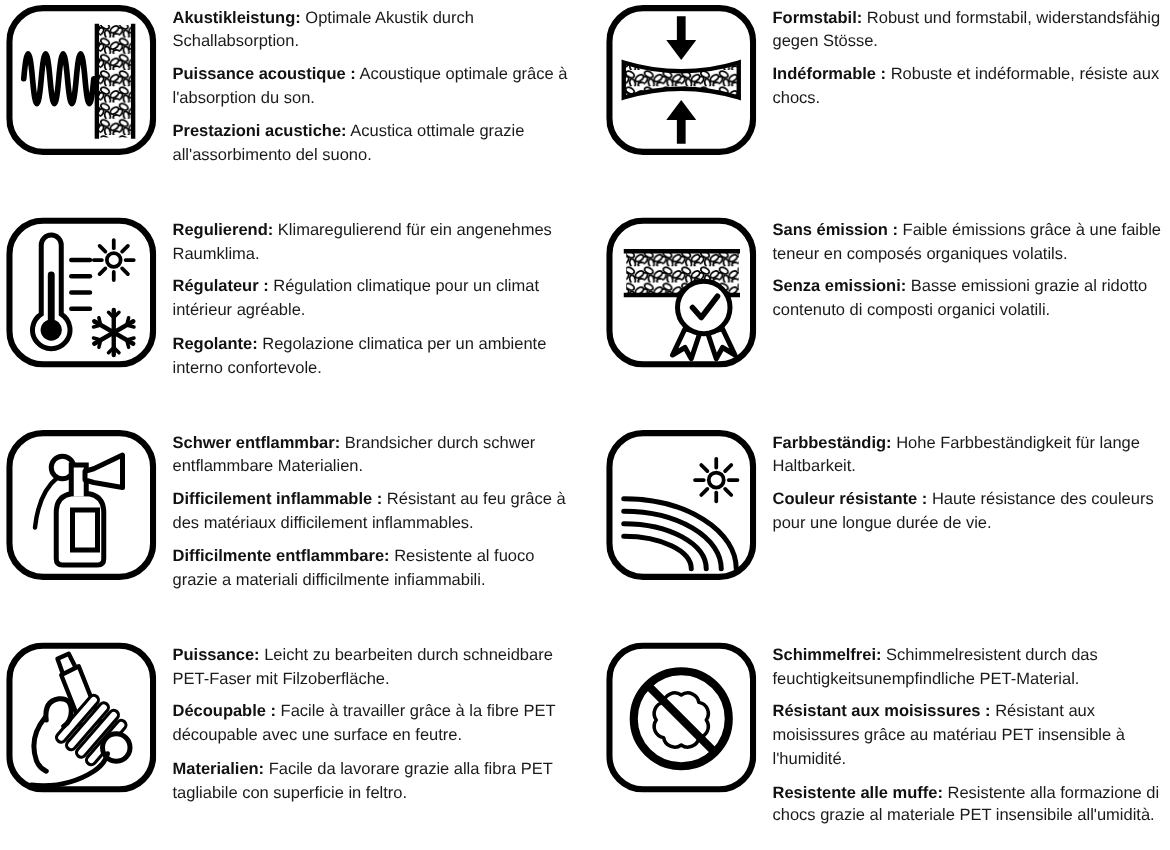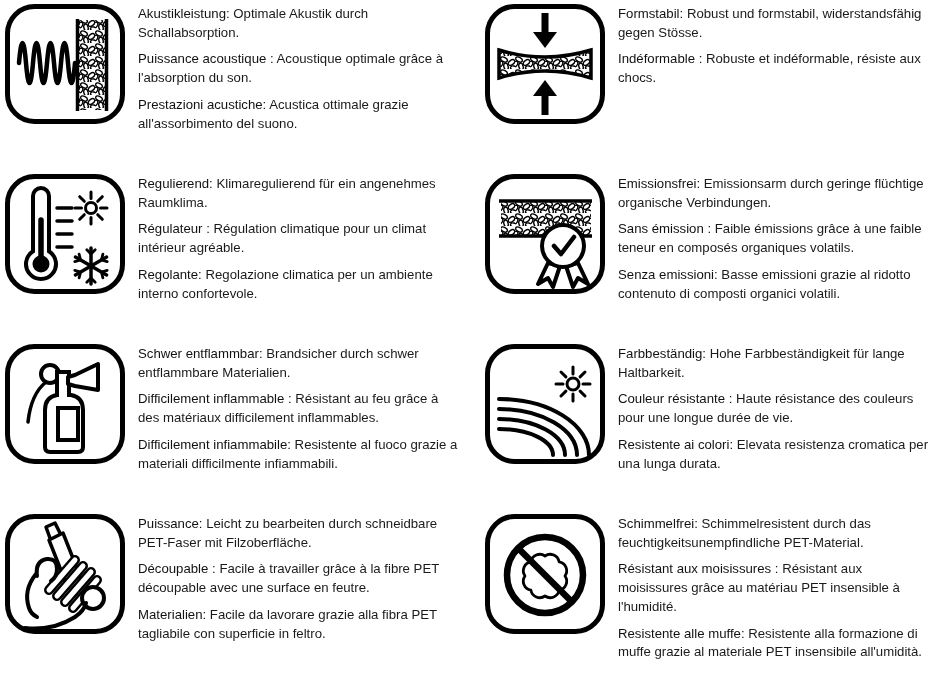--- a/index.html
+++ b/index.html
@@ -12,21 +12,21 @@
     font-family:"Liberation Sans","DejaVu Sans",sans-serif;
     color:#1a1a1a;
     background:#fff;
     overflow:hidden;
   }
   .card{display:flex;gap:13px;align-items:flex-start;}
   .icon{width:120px;height:120px;flex:0 0 120px;}
   .icon svg{display:block;width:120px;height:120px;}
   .text{max-width:322px;padding-top:1px;font-size:13.2px;line-height:1.42;}
   .text p{margin:0 0 8px 0;}
-  .text b{font-weight:400;color:#111;}
+  .text b{font-weight:700;color:#111;}
   .k{fill:none;stroke:#000;}
 </style>
 </head>
 <body>
 
 <svg width="0" height="0" style="position:absolute" aria-hidden="true">
   <defs>
     <pattern id="felt" width="15" height="13" patternUnits="userSpaceOnUse">
       <g fill="none" stroke="#000" stroke-width="1.4">
         <ellipse cx="4" cy="3.5" rx="3.6" ry="2.2" transform="rotate(28 4 3.5)"></ellipse>
@@ -128,42 +128,41 @@
         <rect x="16" y="27" width="90" height="35" fill="url(#felt)"></rect>
         <line class="k" x1="14" y1="27" x2="107" y2="27" stroke-width="3.5"></line>
         <line class="k" x1="14" y1="62" x2="107" y2="62" stroke-width="3.5"></line>
         <polygon points="63,89 53,110 63,104 68,113 75,92" fill="#fff" stroke="#000" stroke-width="4" stroke-linejoin="round"></polygon>
         <polygon points="93,89 103,110 93,104 88,113 81,92" fill="#fff" stroke="#000" stroke-width="4" stroke-linejoin="round"></polygon>
         <circle cx="78" cy="72" r="21" fill="#fff" stroke="#000" stroke-width="4"></circle>
         <path class="k" d="M69 72 L76 80 L89 63" stroke-width="4.5" stroke-linecap="round" stroke-linejoin="round"></path>
       </svg>
     </div>
     <div class="text">
-      <p><b>Emissionsfrei:</b> <span>Emissionsarm durch geringe flüchtige organische Verbindungen.</span></p>
       <p><b>Sans émission :</b> <span>Faible émissions grâce à une faible teneur en composés organiques volatils.</span></p>
       <p><b>Senza emissioni:</b> <span>Basse emissioni grazie al ridotto contenuto di composti organici volatili.</span></p>
     </div>
   </div>
 
   <div class="card">
     <div class="icon">
       <svg viewBox="0 0 120 120">
         <rect class="k" x="2.5" y="2.5" width="115" height="115" rx="27" stroke-width="5"></rect>
         <circle cx="45" cy="30" r="9" fill="#fff" stroke="#000" stroke-width="4"></circle>
         <path class="k" d="M41 38 Q26 50 23 78" stroke-width="3.5" stroke-linecap="round"></path>
         <path d="M52 51 Q40 53 40 66 L40 103 Q40 108 45 108 L73 108 Q78 108 78 103 L78 66 Q78 53 66 51 Z" fill="#fff" stroke="#000" stroke-width="4"></path>
         <path d="M52 53 L52 28 L64 28 L64 53" fill="#fff" stroke="#000" stroke-width="4"></path>
         <path d="M63 33 L70 31 L93 20 L93 46 L70 42 L63 40 Z" fill="#fff" stroke="#000" stroke-width="4" stroke-linejoin="round"></path>
         <rect class="k" x="53" y="64" width="20" height="32" stroke-width="4"></rect>
       </svg>
     </div>
     <div class="text">
       <p><b>Schwer entflammbar:</b> <span>Brandsicher durch schwer entflammbare Materialien.</span></p>
       <p><b>Difficilement inflammable :</b> <span>Résistant au feu grâce à des matériaux difficilement inflammables.</span></p>
-      <p><b>Difficilement infiammabile:</b> <span>Resistente al fuoco grazie a materiali difficilmente infiammabili.</span></p>
+      <p><b>Difficilmente entflammbare:</b> <span>Resistente al fuoco grazie a materiali difficilmente infiammabili.</span></p>
     </div>
   </div>
 
   <div class="card">
     <div class="icon">
       <svg viewBox="0 0 120 120">
         <rect class="k" x="2.5" y="2.5" width="115" height="115" rx="27" stroke-width="5"></rect>
         <g class="k" stroke-width="4" stroke-linecap="round">
           <path d="M14 55 A90 56 0 0 1 104 111"></path>
           <path d="M14 65 A78 46 0 0 1 92 111"></path>
@@ -179,21 +178,20 @@
           <line x1="78" y1="40" x2="71" y2="40"></line>
             <line x1="80.9" y1="32.9" x2="76" y2="28"></line>
           <line x1="88" y1="30" x2="88" y2="23"></line>
             <line x1="95.1" y1="32.9" x2="100" y2="28"></line>
         </g>
       </svg>
     </div>
     <div class="text">
       <p><b>Farbbeständig:</b> <span>Hohe Farbbeständigkeit für lange Haltbarkeit.</span></p>
       <p><b>Couleur résistante :</b> <span>Haute résistance des couleurs pour une longue durée de vie.</span></p>
-      <p><b>Resistente ai colori:</b> <span>Elevata resistenza cromatica per una lunga durata.</span></p>
     </div>
   </div>
 
   <div class="card">
     <div class="icon">
       <svg viewBox="0 0 120 120">
         <rect class="k" x="2.5" y="2.5" width="115" height="115" rx="27" stroke-width="5"></rect>
         <polygon points="41,13 50,9 56,21 46,27" fill="#fff" stroke="#000" stroke-width="3.5" stroke-linejoin="round"></polygon>
         <polygon points="44,26 58,19 75,62 61,69" fill="#fff" stroke="#000" stroke-width="3.5" stroke-linejoin="round"></polygon>
         <g stroke-linecap="round">
@@ -232,17 +230,17 @@
              A9 9 0 0 1 60 42
              A9 9 0 0 1 74.1 47.9
              A9 9 0 0 1 80 62 Z"></path>
         <circle class="k" cx="60" cy="61" r="38" stroke-width="6.5"></circle>
         <line class="k" x1="33.5" y1="34.5" x2="86.5" y2="87.5" stroke-width="6.5"></line>
       </svg>
     </div>
     <div class="text">
       <p><b>Schimmelfrei:</b> <span>Schimmelresistent durch das feuchtigkeitsunempfindliche PET-Material.</span></p>
       <p><b>Résistant aux moisissures :</b> <span>Résistant aux moisissures grâce au matériau PET insensible à l'humidité.</span></p>
-      <p><b>Resistente alle muffe:</b> <span>Resistente alla formazione di muffe grazie al materiale PET insensibile all'umidità.</span></p>
+      <p><b>Resistente alle muffe:</b> <span>Resistente alla formazione di chocs grazie al materiale PET insensibile all'umidità.</span></p>
     </div>
   </div>
 
 </div>
 
 </body></html>

